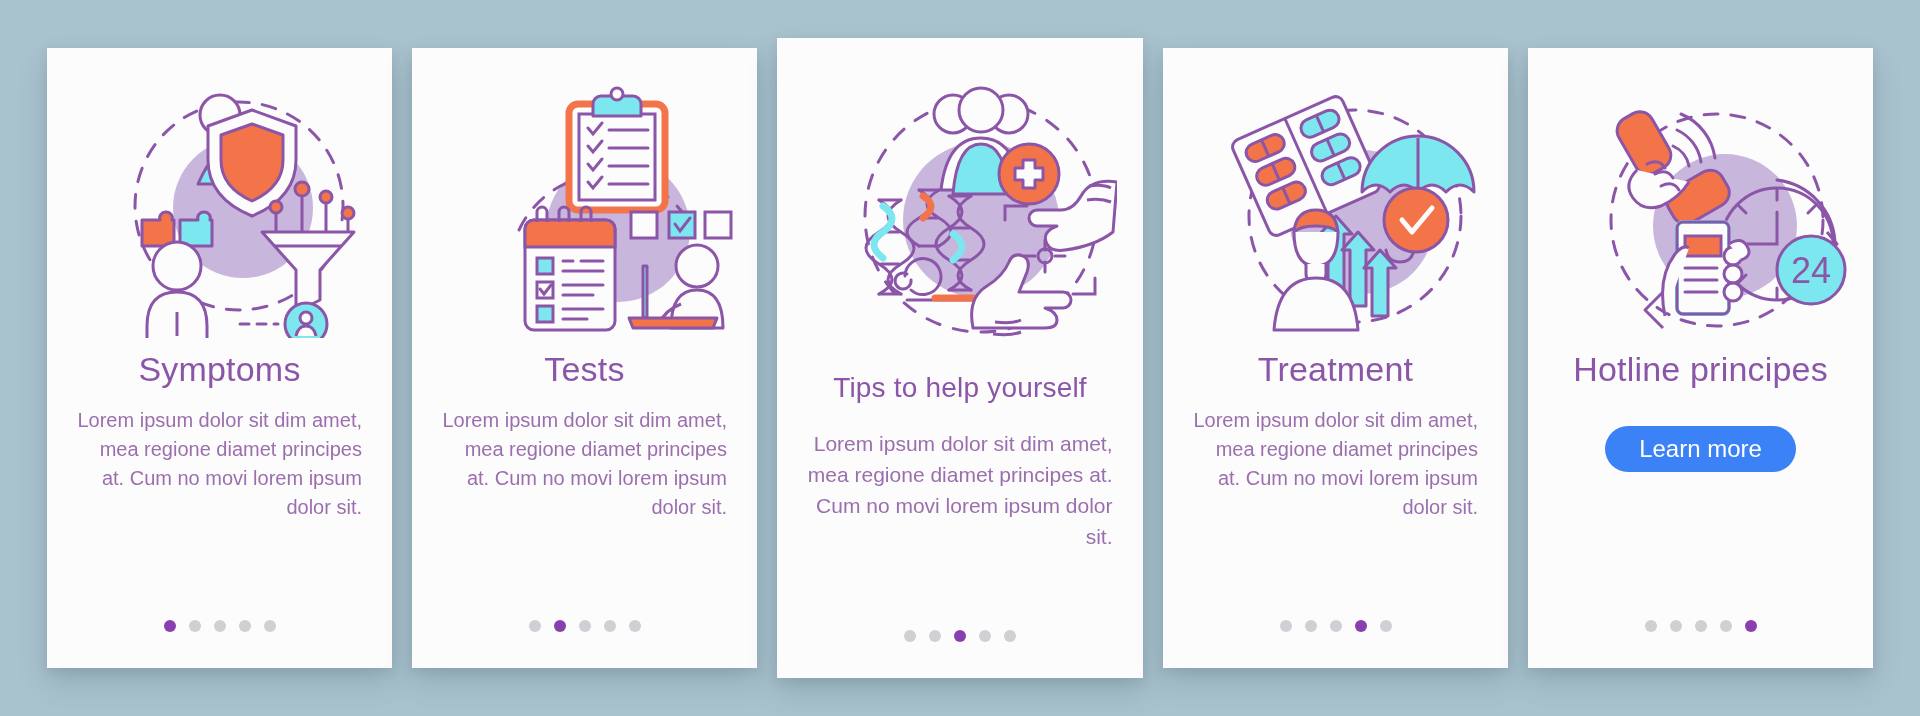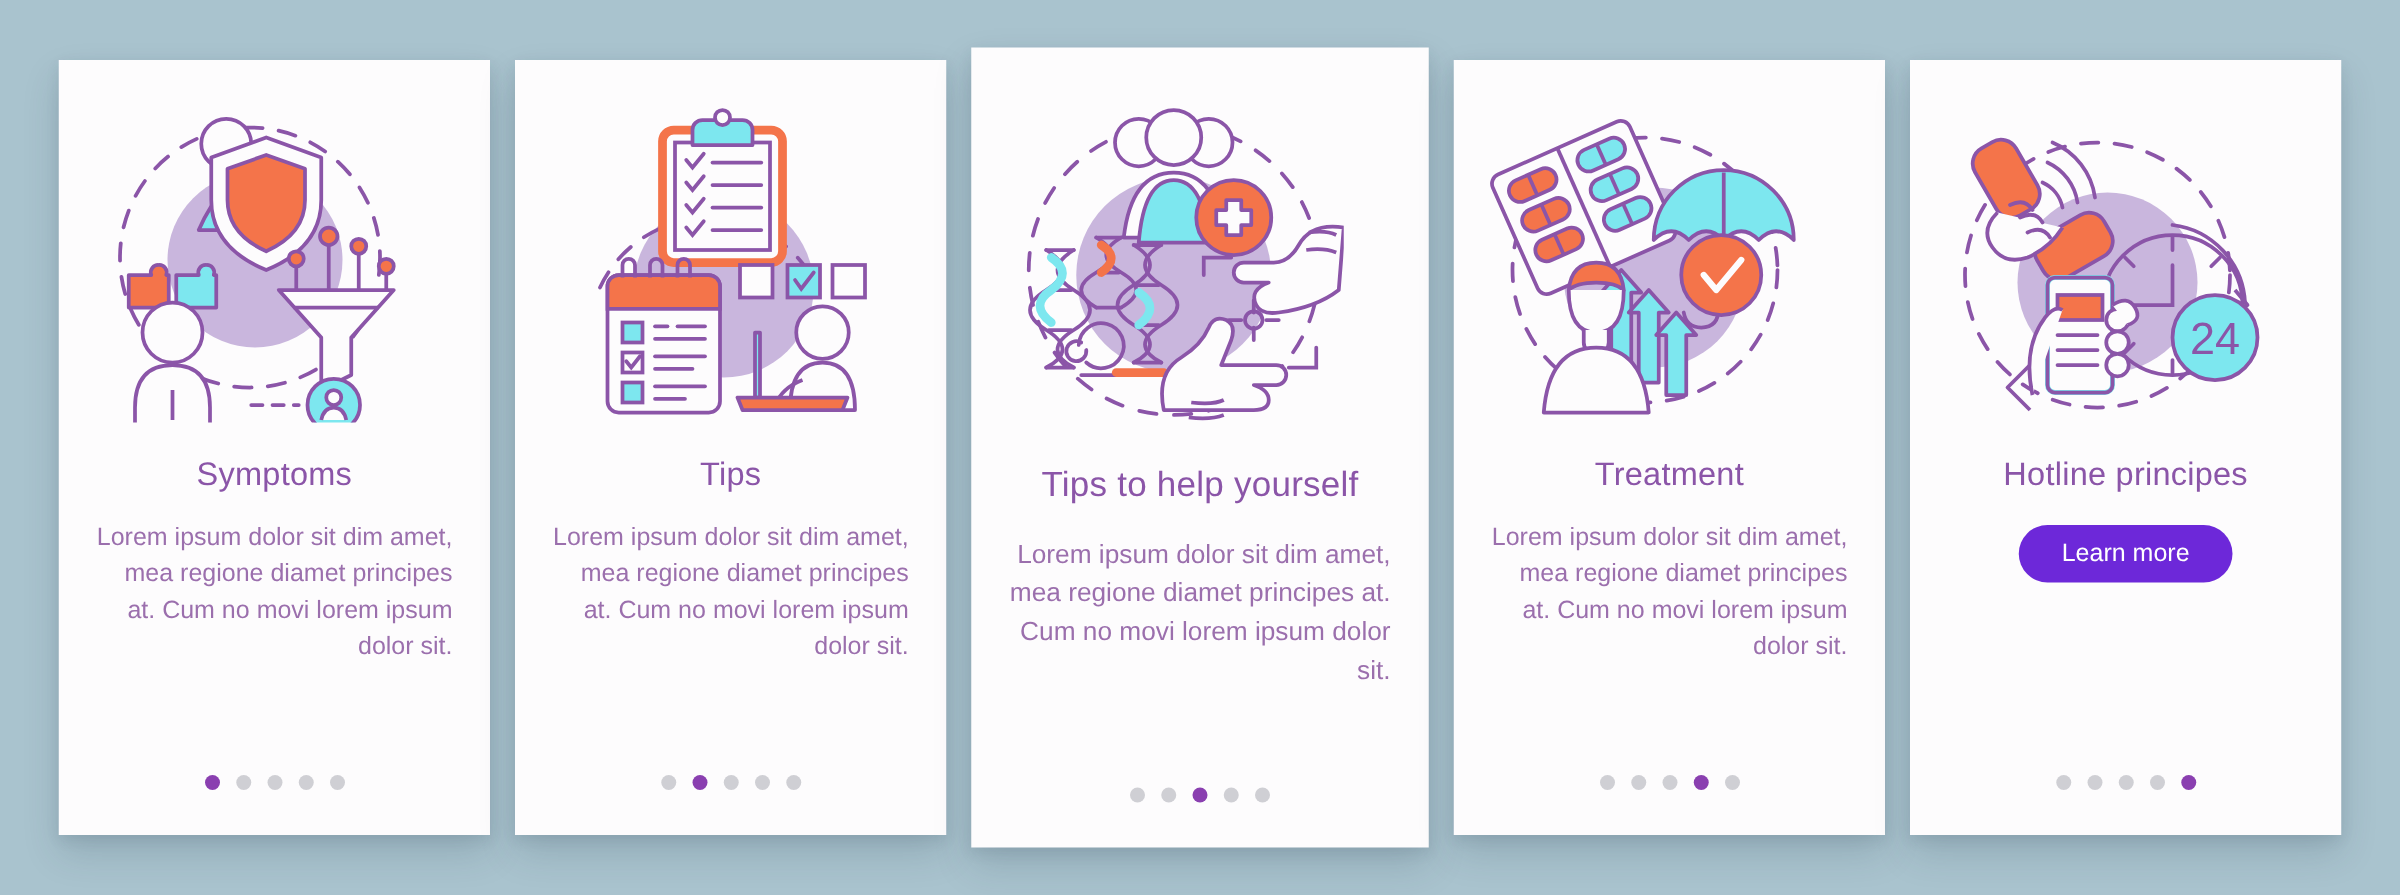--- a/index.html
+++ b/index.html
@@ -31,48 +31,48 @@
     padding:26px 24px 0 24px;
   }
   .card.featured{
     width:366px;height:640px;
     padding:30px 26px 0 26px;
   }
   .illus{
     width:100%;
     display:flex;
     align-items:center;
-    justify-content:flex-start;
+    justify-content:flex-end;
   }
   .card.small .illus{height:270px;}
   .card.featured .illus{height:292px;}
   .illus svg{display:block;}
   .title{
     color:#8b55a8;
     font-weight:400;
     text-align:center;
     letter-spacing:.2px;
     margin:0;
   }
-  .card.small .title{font-size:26px;line-height:30px;margin-top:20px;}
+  .card.small .title{font-size:34px;line-height:30px;margin-top:10px;}
   .card.featured .title{font-size:28px;line-height:32px;margin-top:12px;}
   .desc{
     color:#9b6fad;
     text-align:right;
     margin:0;
   }
   .card.small .desc{font-size:20px;line-height:29px;margin-top:22px;max-width:285px;}
   .card.featured .desc{font-size:21px;line-height:31px;margin-top:24px;max-width:305px;}
   .learn-btn{
-    margin-top:26px;
-    background:#6d28d9;
+    margin-top:42px;
+    background:#3b82f6;
     color:#ffffff;
     border:none;
     border-radius:24px;
-    font-size:20px;
+    font-size:24px;
     font-family:"Liberation Sans", sans-serif;
     padding:0 34px;
     height:46px;
     line-height:46px;
     cursor:pointer;
   }
   .dots{
     position:absolute;
     left:0;right:0;
     bottom:36px;
@@ -192,21 +192,21 @@
         <path d="M200 144 l5 7 l10 -13" fill="none" stroke="#8b55a8" stroke-width="3" stroke-linecap="round"></path>
         <rect x="230" y="132" width="26" height="26" fill="#fdfcfd" stroke="#8b55a8" stroke-width="3"></rect>
 
         <circle cx="222" cy="186" r="21" fill="#fdfcfd" stroke="#8b55a8" stroke-width="3"></circle>
         <path d="M196 248 q0 -38 26 -38 q26 0 26 38 z" fill="#fdfcfd" stroke="#8b55a8" stroke-width="3" stroke-linejoin="round"></path>
         <path d="M206 224 q-16 6 -22 20" fill="none" stroke="#8b55a8" stroke-width="3"></path>
         <path d="M168 186 l4 0 v52 h-4z" fill="#7de7ef" stroke="#8b55a8" stroke-width="3" stroke-linejoin="round"></path>
         <path d="M154 238 h88 l-4 10 h-80z" fill="#f4744a" stroke="#8b55a8" stroke-width="3" stroke-linejoin="round"></path>
       </svg>
     </div>
-    <h2 class="title">Tips</h2>
+    <h2 class="title">Tests</h2>
     <p class="desc">Lorem ipsum dolor sit dim amet, mea regione diamet principes at. Cum no movi lorem ipsum dolor sit.</p>
     <div class="dots">
         <span class="dot"></span>
         <span class="dot active"></span>
         <span class="dot"></span>
         <span class="dot"></span>
         <span class="dot"></span>
       </div>
   </div>
 

